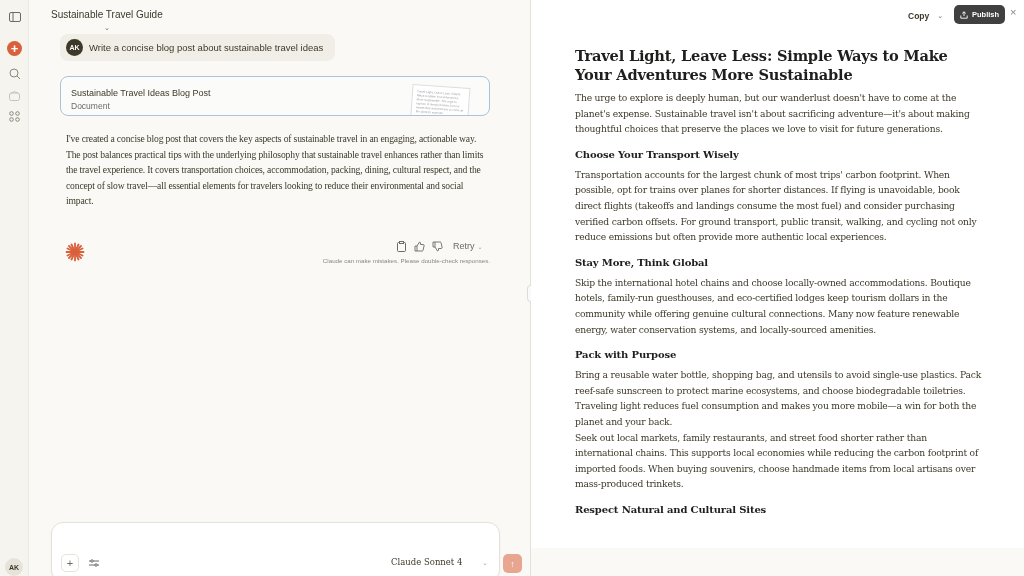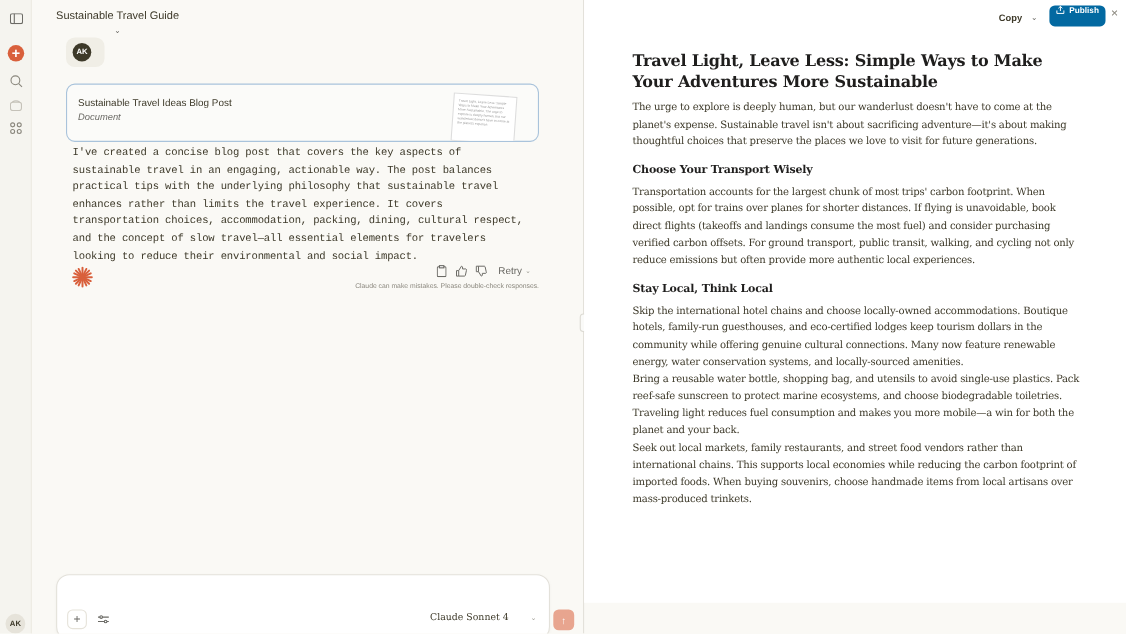--- a/index.html
+++ b/index.html
@@ -12,26 +12,26 @@
   .rail-avatar { position: absolute; left: 5px; top: 558px; width: 18px; height: 18px; border-radius: 50%; background: #e6e3da; color: #3d3929; font-size: 7px; font-weight: bold; display: flex; align-items: center; justify-content: center; }
 
   .chat { position: absolute; left: 29px; top: 0; width: 501px; height: 576px; background: #faf9f5; }
   .chat-title { position: absolute; left: 22px; top: 9px; font-size: 10px; color: #3d3929; display: flex; align-items: center; gap: 4px; flex-direction: column; }
   .chat-title .chev { font-size: 7px; color: #6b6a65; }
 
   .user-msg { position: absolute; left: 31px; top: 34px; height: 27px; background: #f0eee6; border-radius: 8px; display: flex; align-items: center; padding: 0 12px 0 6px; gap: 6px; }
   .user-avatar { width: 17px; height: 17px; border-radius: 50%; background: #3d3929; color: #fff; font-size: 7px; font-weight: bold; display: flex; align-items: center; justify-content: center; }
   .user-text { font-size: 9.5px; color: #3d3929; }
 
-  .artifact-card { position: absolute; left: 31px; top: 76px; width: 430px; height: 53px; border: 1px solid #a9c3db; border-radius: 8px; background: #fbfbf9; overflow: hidden; }
+  .artifact-card { position: absolute; left: 31px; top: 76px; width: 430px; height: 40px; border: 1px solid #a9c3db; border-radius: 8px; background: #fbfbf9; overflow: hidden; }
   .artifact-card .a-title { position: absolute; left: 10px; top: 11px; font-size: 9px; color: #3d3929; }
-  .artifact-card .a-type { position: absolute; left: 10px; top: 24px; font-size: 8.5px; color: #6b6a65; font-style: italic; }
+  .artifact-card .a-type { position: absolute; left: 10px; top: 24px; font-size: 8.5px; color: #6b6a65; }
   .thumb { position: absolute; left: 350px; top: 9px; width: 58px; height: 44px; background: #fff; border: 1px solid #ddd; transform: rotate(4deg); padding: 4px; font-size: 3px; line-height: 4px; color: #999; overflow: hidden; }
 
-  .assistant-text { position: absolute; left: 37px; top: 131px; width: 420px; font-family: Liberation Mono, monospace; font-size: 9.6px; line-height: 15.6px; color: #3d3929; letter-spacing: -0.15px; }
+  .assistant-text { position: absolute; left: 37px; top: 131px; width: 420px; font-family: Liberation Serif, serif; font-size: 9.6px; line-height: 15.6px; color: #3d3929; letter-spacing: -0.15px; }
 
   .claude-logo { position: absolute; left: 36px; top: 242px; width: 20px; height: 20px; }
   .actions { position: absolute; left: 366px; top: 240px; display: flex; align-items: center; gap: 6px; font-size: 9px; color: #6b6a65; }
   .actions .act-ico { width: 12px; height: 12px; display: flex; align-items: center; justify-content: center; }
   .retry { display: flex; align-items: center; gap: 3px; margin-left: 4px; }
   .retry .chev { font-size: 6px; color: #9a988f; }
   .disclaimer { position: absolute; right: 40px; top: 257px; font-size: 6.2px; color: #8a877d; }
 
   .composer { position: absolute; left: 22px; top: 522px; width: 449px; height: 60px; background: #fff; border: 1px solid #e3e1da; border-radius: 12px; box-shadow: 0 1px 3px rgba(0,0,0,0.04); }
   .composer input { position: absolute; left: 9px; top: 8px; width: 300px; border: none; outline: none; background: transparent; font-family: "Liberation Sans", sans-serif; font-size: 9.5px; color: #3d3929; }
@@ -40,21 +40,21 @@
   .model-select { position: absolute; left: 339px; top: 34px; font-family: "DejaVu Serif", serif; font-size: 8.5px; color: #3d3929; display: flex; align-items: center; gap: 20px; }
   .model-select .chev { font-size: 6px; color: #9a988f; font-family: "Liberation Sans", sans-serif; }
   .send-btn { position: absolute; left: 451px; top: 31px; width: 19px; height: 19px; background: #e8a58f; border-radius: 5px; display: flex; align-items: center; justify-content: center; color: #fff; font-size: 9px; }
 
   .divider { position: absolute; left: 530px; top: 0; width: 1px; height: 576px; background: #e3e1da; }
   .divider-handle { position: absolute; left: 527px; top: 285px; width: 7px; height: 17px; border: 1px solid #dcdad3; border-radius: 4px; background: #fafaf8; }
 
   .doc-pane { position: absolute; left: 531px; top: 0; width: 493px; height: 548px; background: #ffffff; }
   .copy-btn { position: absolute; left: 372px; top: 6px; height: 19px; display: flex; align-items: center; gap: 8px; font-size: 8.5px; color: #3d3929; font-weight: bold; padding: 0 5px; }
   .copy-btn .chev { font-size: 7px; color: #6b6a65; font-weight: normal; }
-  .publish-btn { position: absolute; left: 423px; top: 5px; height: 19px; background: #0369a1; color: #fff; border-radius: 5px; font-size: 7.5px; font-weight: bold; display: flex; gap: 4px; padding: 0 6px; }
+  .publish-btn { position: absolute; left: 423px; top: 5px; height: 19px; background: #404040; color: #fff; border-radius: 5px; font-size: 7.5px; font-weight: bold; display: flex; align-items: center; gap: 4px; padding: 0 6px; }
   .close-btn { position: absolute; left: 479px; top: 6px; font-size: 11px; color: #8a877d; }
 
   .doc { position: absolute; left: 44px; top: 46px; width: 410px; font-family: "DejaVu Serif", serif; color: #3d3929; }
   .doc h1 { font-size: 14.6px; line-height: 19px; font-weight: bold; color: #1f1e1d; letter-spacing: -0.2px; margin-bottom: 6px; }
   .doc h2 { font-size: 10px; line-height: 15px; font-weight: bold; color: #1f1e1d; margin-top: 10px; margin-bottom: 5px; letter-spacing: -0.15px; }
   .doc p { font-size: 9.2px; line-height: 15.6px; color: #3d3929; letter-spacing: -0.2px; }
 </style>
 </head>
 <body>
 
@@ -90,20 +90,21 @@
 </div>
 
 <div class="chat">
   <div class="chat-title">
     <span>Sustainable Travel Guide</span>
     <span class="chev">⌄</span>
   </div>
 
   <div class="user-msg">
     <div class="user-avatar">AK</div>
+    <span class="user-text">Write a concise blog post about sustainable travel ideas</span>
   </div>
 
   <div class="artifact-card">
     <div class="a-title">Sustainable Travel Ideas Blog Post</div>
     <div class="a-type">Document</div>
     <div class="thumb">Travel Light, Leave Less: Simple Ways to Make Your Adventures More Sustainable. The urge to explore is deeply human, but our wanderlust doesn't have to come at the planet's expense.</div>
   </div>
 
   <div class="assistant-text">I've created a concise blog post that covers the key aspects of sustainable travel in an engaging, actionable way. The post balances practical tips with the underlying philosophy that sustainable travel enhances rather than limits the travel experience. It covers transportation choices, accommodation, packing, dining, cultural respect, and the concept of slow travel—all essential elements for travelers looking to reduce their environmental and social impact.</div>
 
@@ -185,21 +186,23 @@
     <span>×</span>
   </div>
 
   <div class="doc">
     <h1>Travel Light, Leave Less: Simple Ways to Make Your Adventures More Sustainable</h1>
     <p>The urge to explore is deeply human, but our wanderlust doesn't have to come at the planet's expense. Sustainable travel isn't about sacrificing adventure—it's about making thoughtful choices that preserve the places we love to visit for future generations.</p>
 
     <h2>Choose Your Transport Wisely</h2>
     <p>Transportation accounts for the largest chunk of most trips' carbon footprint. When possible, opt for trains over planes for shorter distances. If flying is unavoidable, book direct flights (takeoffs and landings consume the most fuel) and consider purchasing verified carbon offsets. For ground transport, public transit, walking, and cycling not only reduce emissions but often provide more authentic local experiences.</p>
 
-    <h2>Stay Local, Think Local</h2>
+    <h2>Stay More, Think Global</h2>
     <p>Skip the international hotel chains and choose locally-owned accommodations. Boutique hotels, family-run guesthouses, and eco-certified lodges keep tourism dollars in the community while offering genuine cultural connections. Many now feature renewable energy, water conservation systems, and locally-sourced amenities.</p>
 
+    <h2>Pack with Purpose</h2>
     <p>Bring a reusable water bottle, shopping bag, and utensils to avoid single-use plastics. Pack reef-safe sunscreen to protect marine ecosystems, and choose biodegradable toiletries. Traveling light reduces fuel consumption and makes you more mobile—a win for both the planet and your back.</p>
 
-    <p>Seek out local markets, family restaurants, and street food vendors rather than international chains. This supports local economies while reducing the carbon footprint of imported foods. When buying souvenirs, choose handmade items from local artisans over mass-produced trinkets.</p>
-
+    <p>Seek out local markets, family restaurants, and street food shorter rather than international chains. This supports local economies while reducing the carbon footprint of imported foods. When buying souvenirs, choose handmade items from local artisans over mass-produced trinkets.</p>
+
+    <h2>Respect Natural and Cultural Sites</h2>
   </div>
 </div>
 
 </body></html>

